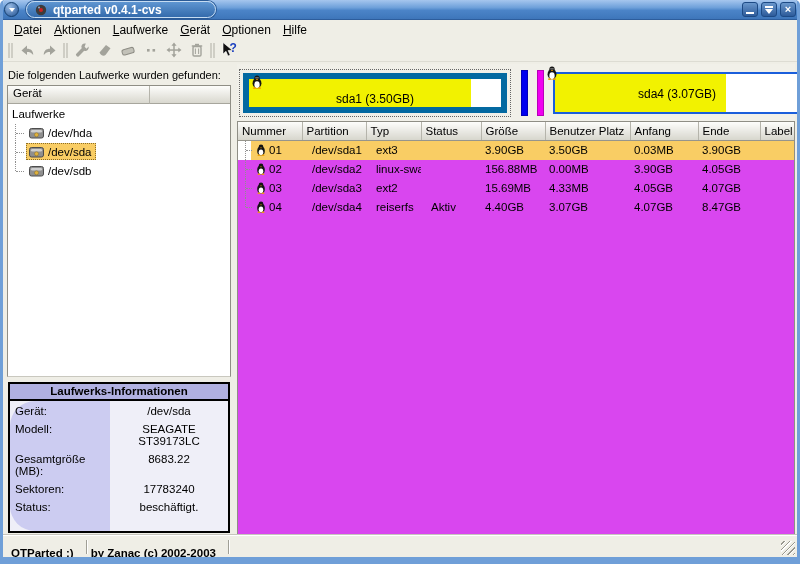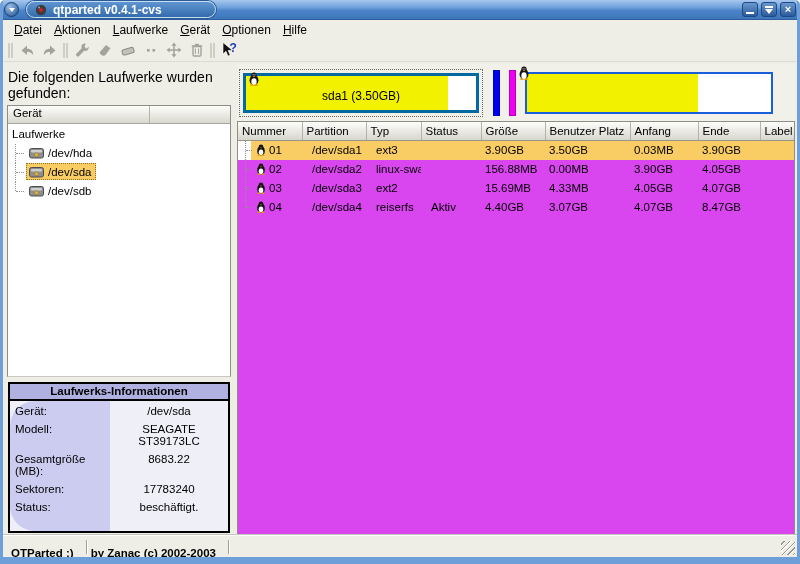--- a/index.html
+++ b/index.html
@@ -36,21 +36,21 @@
   
   .menubar { height:19px; flex:0 0 19px; display:flex; align-items:center; padding-left:5px; font-size:12px; background:#efeee6; }
   .menu-item { padding:1px 6px; color:#000; }
   .menu-item .accel { text-decoration:underline; }
   .toolbar { height:23px; flex:0 0 23px; display:flex; align-items:center; padding-left:3px; background:#efeee6; border-bottom:1px solid #dddcd3; }
   .tb-handle { width:2px; height:15px; background:#cfcec5; box-shadow:3px 0 0 #cfcec5; margin:0 5px 0 2px; }
   .tb-btn { width:23px; height:21px; display:flex; align-items:center; justify-content:center; }
   
   .main { flex:1; display:flex; padding:2px 2px 0 4px; min-height:0; }
   .left-panel { width:224px; flex:0 0 224px; display:flex; flex-direction:column; min-height:0; }
-  .found-label { font-size:14px; padding:5px 0 4px 1px; }
+  .found-label { font-size:11px; padding:5px 0 4px 1px; }
   .tree-box { flex:1; background:#fff; border:1px solid #8f8e85; border-bottom-color:#c9c8bf; overflow:hidden; display:flex; flex-direction:column; }
   .tree-header { display:flex; height:18px; flex:0 0 18px; font-size:11.5px; }
   .tree-header > div { background:linear-gradient(#fdfdfb,#d9d8cf); border-bottom:1px solid #a7a69d; border-right:1px solid #b5b4ab; padding:1px 5px; }
   .th-col1 { width:142px; flex:0 0 142px; }
   .th-col2 { flex:1; border-right:none !important; }
   .tree-body { flex:1; padding-top:2px; font-size:11.5px; }
   .tree-root { padding:2px 4px; height:18px; }
   .tree-item { height:19px; display:flex; align-items:flex-start; }
   .tbranch { width:11px; height:19px; position:relative; margin-left:7px; flex:0 0 11px; }
   .tbranch:before { content:""; position:absolute; left:0; top:0; bottom:0; border-left:1px dotted #909090; }
@@ -64,21 +64,21 @@
   .info-body { flex:1; display:grid; grid-template-columns:100px 1fr; align-content:start;
     background:linear-gradient(to right, #ccccf1 0 100px, #efeff8 100px);border-radius:25px; }
   .info-label { padding:4px 2px 2px 5px; }
   .info-value { padding:4px 3px 2px 3px; text-align:center; }
   
   .right-panel { flex:1; margin-left:6px; display:flex; flex-direction:column; min-width:0; min-height:0; }
   .diskview { flex:0 0 57px; height:57px; display:flex; align-items:center; padding:0 2px; background:#f1f0e9; }
   .bar-wrap { position:relative; }
   .bar-wrap.selected { border:1px dotted #666; padding:3px; }
   .bar { position:relative; height:40px; background:#fff; }
-  .bar-sda1 { width:236px; border:3px solid #0369a1; }
+  .bar-sda1 { width:264px; border:6px solid #0369a1; }
   .bar-sda4 { width:248px; border:2px solid #1a5edb; height:42px; }
   .bar-used { position:absolute; left:0; top:0; bottom:0; background:#f2f200; }
   .bar-label { position:absolute; left:0; right:0; top:13px; text-align:center; font-size:12px; color:#000; z-index:2; }
   .thinbar { width:7px; height:46px; flex:0 0 7px; }
   .thin-blue { background:#0000f0; border:1px solid #0000b8; margin-left:10px; }
   .thin-magenta { background:#f000f0; border:1px solid #b800b8; margin-left:9px; }
   .sda4-wrap { margin-left:9px; position:relative; }
   .bar-tux { position:absolute; top:-4px; left:2px; z-index:3; }
   .tux4 { position:absolute; top:-6px; left:-7px; z-index:3; }
   
@@ -299,20 +299,21 @@
               <circle cx="5" cy="2.8" r="2.3" fill="#141414"></circle>
               <ellipse cx="5" cy="8.3" rx="2.3" ry="2.9" fill="#fff"></ellipse>
               <circle cx="4.2" cy="2.4" r="0.5" fill="#fff"></circle>
               <circle cx="5.8" cy="2.4" r="0.5" fill="#fff"></circle>
               <path d="M4 3.5 h2 l-1 1.1z" fill="#f0a000"></path>
               <ellipse cx="3" cy="11.2" rx="1.6" ry="0.8" fill="#f0a000"></ellipse>
               <ellipse cx="7" cy="11.2" rx="1.6" ry="0.8" fill="#f0a000"></ellipse>
             </svg>
           <div class="bar bar-sda4">
             <div class="bar-used" style="width: 70%;"></div>
+            <div class="bar-label">sda4 (3.07GB)</div>
           </div>
         </div>
       </div>
 
       <div class="ptable">
         <table>
           <colgroup>
             <col style="width:64px">
               <col style="width:64px">
               <col style="width:55px">

